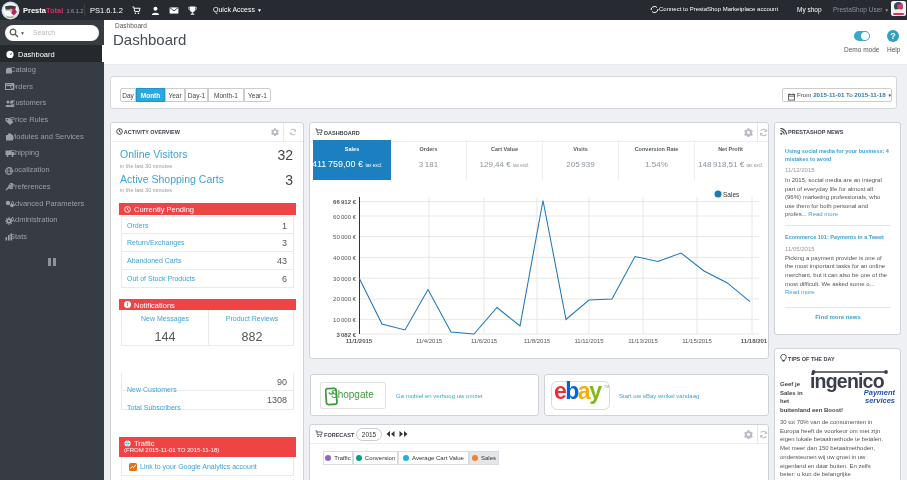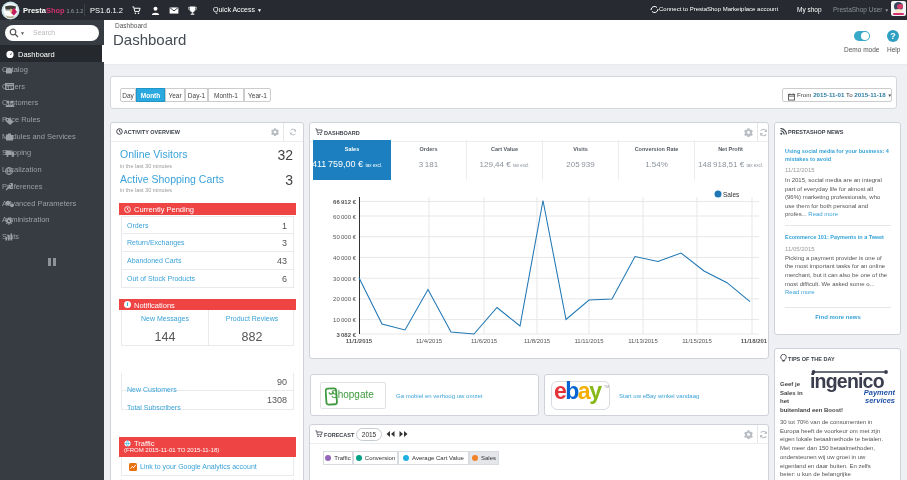--- a/index.html
+++ b/index.html
@@ -7,21 +7,21 @@
 #topbar{position:absolute;left:0;top:0;width:907px;height:20px;background:#272a30;color:#fff}
 #sidebar{position:absolute;left:0;top:20px;width:104px;height:460px;background:#373b42}
 #whitezone{position:absolute;left:104px;top:20px;width:803px;height:45px;background:#fff;border-bottom:1px solid #e8eaed}
 .panel{position:absolute;background:#fff;border:1px solid #cfd3d9;border-radius:3px}
 .phead{font-size:5.5px;font-weight:bold;color:#3b4049;letter-spacing:0px}
 .panel>.phead{top:5px !important}
 .blue{color:#3aa2d8}
 .bluebar{position:absolute;background:#ef4444;color:#fff}
 .row-label{color:#3aa2d8}
 svg{display:block}
-.mi{height:16.7px;line-height:16.7px;padding-left:2px;position:relative;white-space:nowrap}
+.mi{height:16.7px;line-height:16.7px;padding-left:10px;position:relative;white-space:nowrap}
 .mico{position:absolute;left:5px;top:4.5px}
 .mico svg{display:block}
 .arow{position:relative;height:18px;line-height:18px;border:1px solid #e8eaed;border-top:none;padding:0 5px}
 .arow:first-child{border-top:1px solid #e8eaed}
 .arow2{position:relative;height:18.5px;line-height:18.5px;border:1px solid #e8eaed;border-top:none;padding:8px 5px}
 .rval{position:absolute;right:6px;top:0;color:#555}
 .kcell{position:absolute;top:0;height:40px;border-right:1px solid #ebedf0}
 .klab{position:absolute;left:0;top:6px;width:100%;text-align:center;font-size:5.5px;font-weight:bold;color:#565d66}
 .kval{position:absolute;left:0;top:20px;width:100%;text-align:center;font-size:8px;color:#8b939c;white-space:nowrap}
 .lbtn{position:absolute;top:0;height:14px;border:1px solid #d8dbe0;background:#fff;text-align:center;line-height:13px;white-space:nowrap}
@@ -32,21 +32,21 @@
 <div id="topbar">
   <svg class="abs" style="left:1px;top:1px" width="19" height="19" viewBox="0 0 19 19">
     <circle cx="9.5" cy="9.5" r="9" fill="#cfe4ea"></circle>
     <circle cx="9.5" cy="9.5" r="7" fill="#fdfdfd"></circle>
     <path d="M4 5.5 Q9.5 3.5 15 5.5 L14.5 8 L4.5 8 Z" fill="#3d3d3b"></path>
     <path d="M4.5 8 h9.5 v1.5 h-9.5 z" fill="#8a8a88"></path>
     <path d="M10.5 8.5 L13.5 7 L16 11 L13 14.5 L10 12 Z" fill="#c21f5e"></path>
     <path d="M9.5 7.5 L11.5 8.5 L10.5 12 L9 11 Z" fill="#e3c186"></path>
     <path d="M5 14.5 Q9.5 16.5 13 14.5 L12.5 16.5 Q9.5 17.5 6 16.5 Z" fill="#b7a98a"></path>
   </svg>
-  <span class="abs" style="left:23px;top:5.5px;font-size:7.5px;font-weight:bold;color:#fff">Presta<span style="color:#d0306e">Shop</span></span>
+  <span class="abs" style="left:23px;top:5.5px;font-size:7.5px;font-weight:bold;color:#fff">Presta<span style="color:#d0306e">Total</span></span>
   <span class="abs" style="left:66.5px;top:7.5px;font-size:5.5px;color:#9aa0a8">1.6.1.2</span>
   <div class="abs" style="left:84px;top:4px;width:1px;height:12px;background:#3a3e45"></div>
   <span class="abs" style="left:90px;top:6px;font-size:7.5px;color:#fff">PS1.6.1.2</span>
 
   <svg class="abs" style="left:132px;top:5.5px" width="9" height="9" viewBox="0 0 10 10">
       <path d="M0.5 1 H2 L3 6 H8 L9 2.5 H2.5" fill="none" stroke="#fff" stroke-width="1.1"></path>
       <circle cx="3.8" cy="8" r="0.9" fill="#fff"></circle>
       <circle cx="7.2" cy="8" r="0.9" fill="#fff"></circle>
     </svg>
   <svg class="abs" style="left:151px;top:5.5px" width="9" height="9" viewBox="0 0 10 10">

